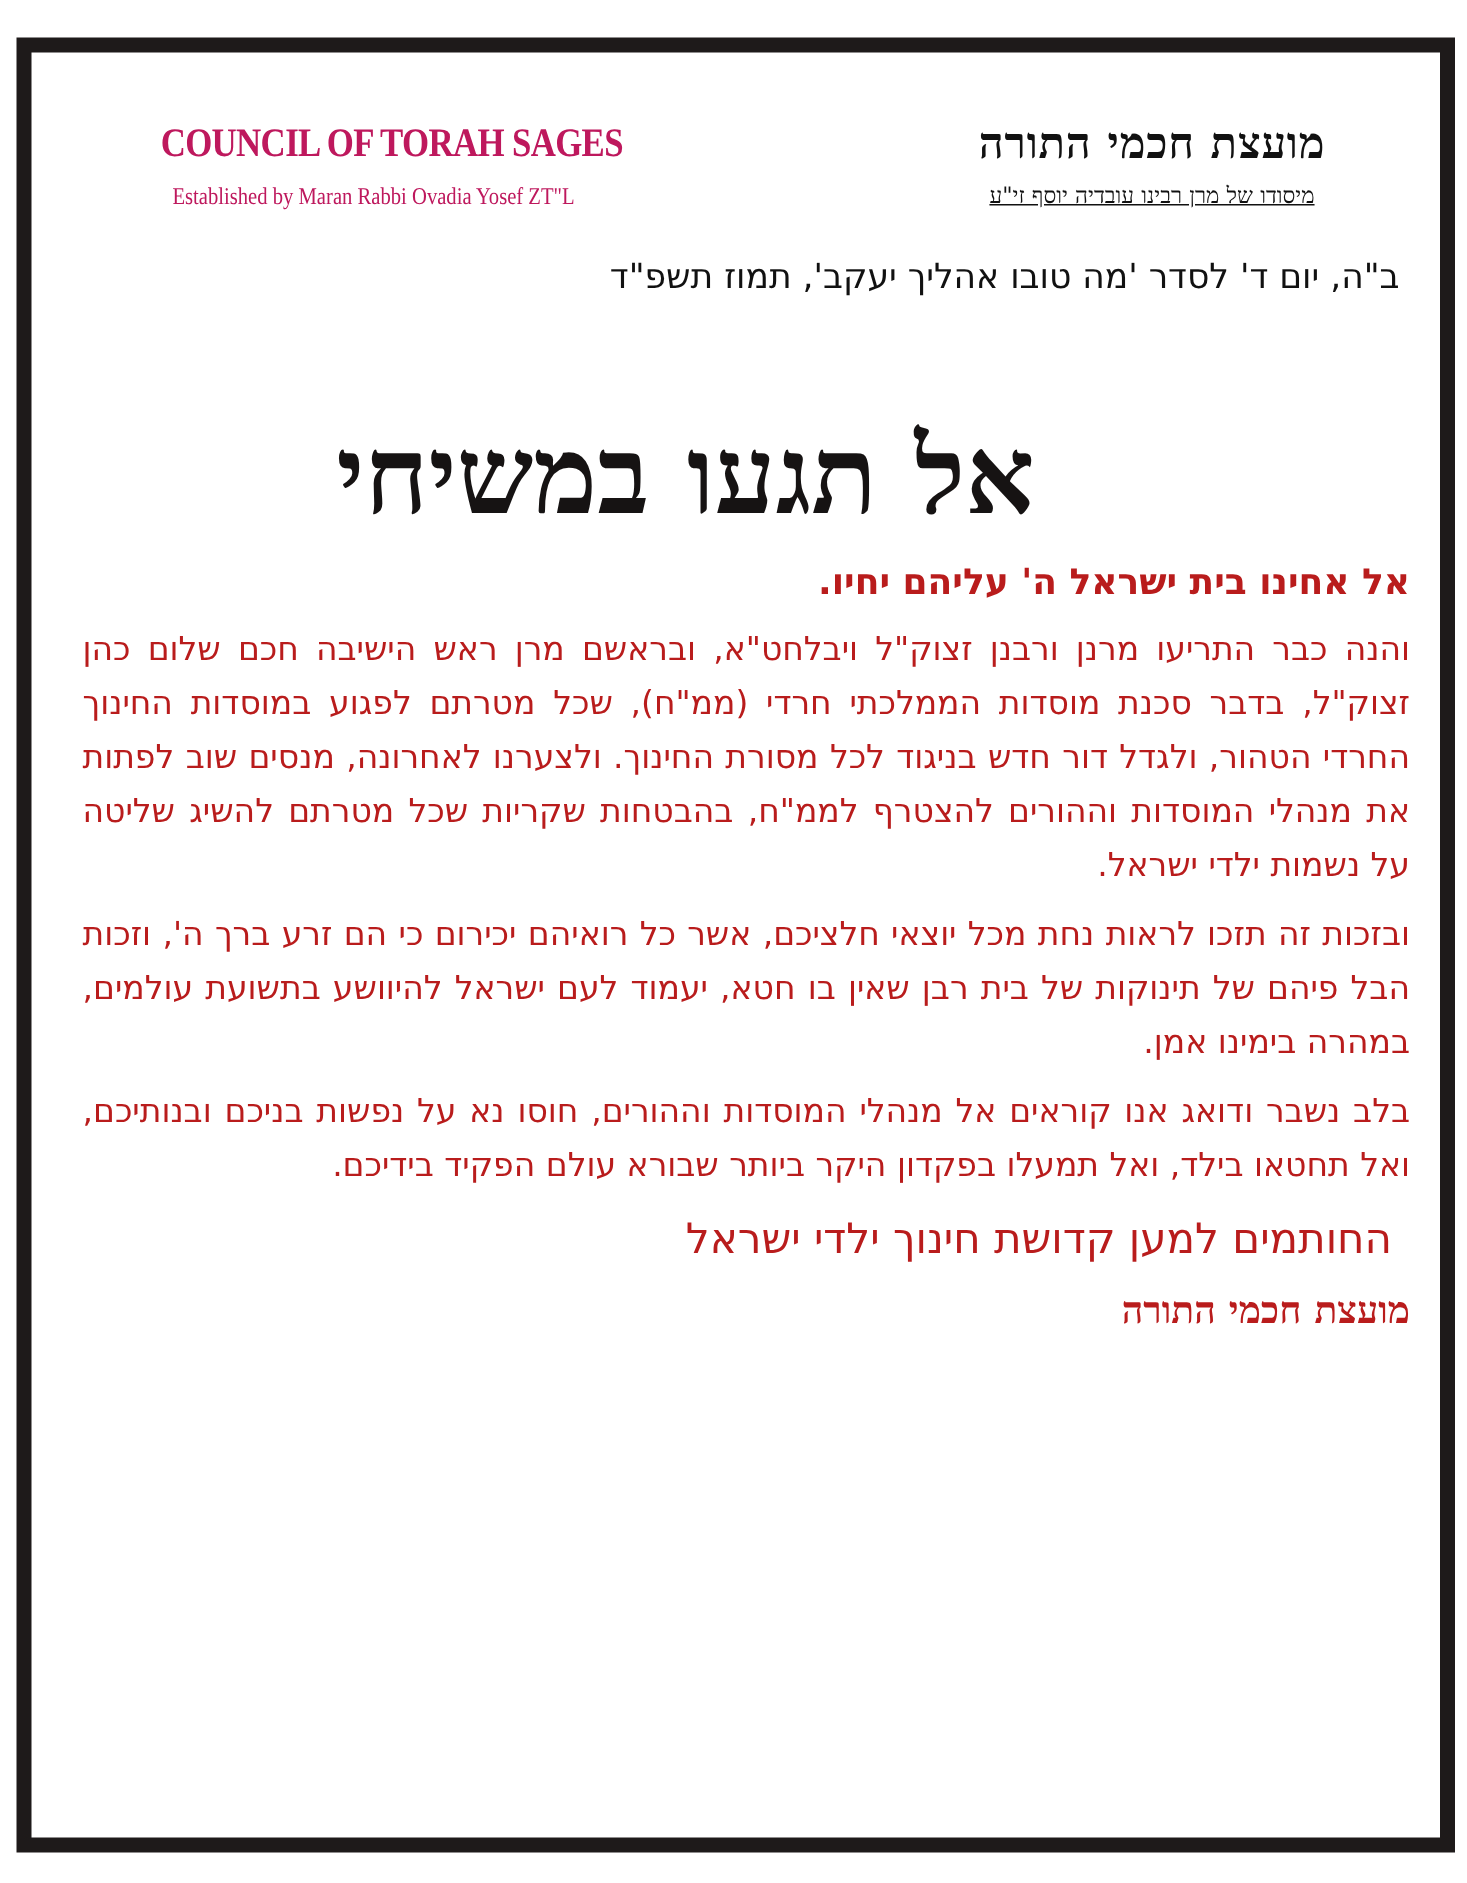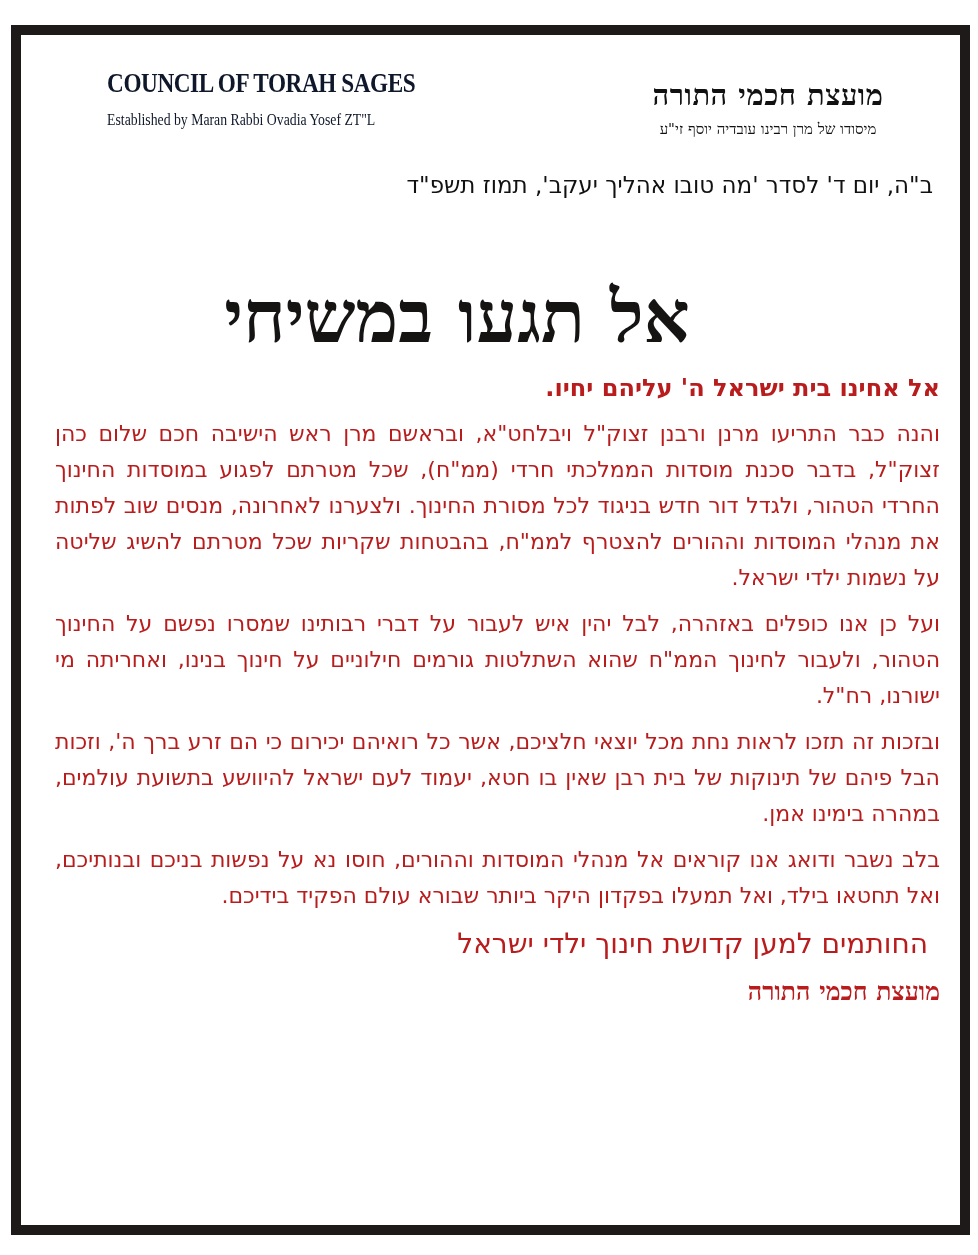--- a/index.html
+++ b/index.html
@@ -2,31 +2,31 @@
 <html><head>
   <meta charset="utf-8">
   <style>
     html, body { margin: 0; padding: 0; background: #ffffff; }
     body { width: 978px; height: 1255px; position: relative; overflow: hidden; }
     .frame {
       position: absolute; left: 11px; top: 25px; width: 939px; height: 1190px;
       border: 10px solid #1e1a1a; background: #ffffff;
     }
     .header-en {
-      position: absolute; left: 84px; top: 68px; width: 330px; text-align: left;
-      font-family: "Liberation Serif", serif; color: #0f172a;
+      position: absolute; left: 84px; top: 80px; width: 330px; text-align: center;
+      font-family: "Liberation Serif", serif; color: #be185d;
     }
     .header-en .org { font-size: 27px; font-weight: bold; letter-spacing: -0.5px; transform: scaleX(0.86); transform-origin: center; white-space: nowrap; }
     .header-en .sub { font-size: 16px; margin-top: 12px; transform: scaleX(0.86); transform-origin: center; white-space: nowrap; }
     .header-he {
       position: absolute; right: 45px; top: 78px; width: 330px; text-align: center;
       direction: rtl; font-family: "DejaVu Serif", serif; color: #111;
     }
     .header-he .org { font-size: 29px; font-weight: bold; letter-spacing: 0.5px; }
-    .header-he .sub { font-size: 15px; margin-top: 8px; }
+    .header-he .sub { font-size: 15px; margin-top: 8px; text-decoration: underline; }
     .dateline {
       position: absolute; right: 45px; top: 172px; direction: rtl;
       font-family: "DejaVu Sans", sans-serif; font-size: 23px; color: #111; white-space: nowrap;
     }
     .headline {
       position: absolute; left: 0; top: 272px; width: 914px; text-align: center; direction: rtl;
       font-family: "DejaVu Serif", serif; font-weight: bold; font-size: 72px; color: #161313; line-height: 90px;
     }
     .body {
       position: absolute; left: 55px; top: 370px; width: 885px; direction: rtl;
@@ -52,18 +52,17 @@
   <div class="sub">מיסודו של מרן רבינו עובדיה יוסף זי"ע</div>
 </div>
 
 <div class="dateline">ב"ה, יום ד' לסדר 'מה טובו אהליך יעקב', תמוז תשפ"ד</div>
 
 <div class="headline">אל תגעו במשיחי</div>
 
 <div class="body">
   <p class="salutation">אל אחינו בית ישראל ה' עליהם יחיו.</p>
   <p class="para">והנה כבר התריעו מרנן ורבנן זצוק"ל ויבלחט"א, ובראשם מרן ראש הישיבה חכם שלום כהן זצוק"ל, בדבר סכנת מוסדות הממלכתי חרדי (ממ"ח), שכל מטרתם לפגוע במוסדות החינוך החרדי הטהור, ולגדל דור חדש בניגוד לכל מסורת החינוך. ולצערנו לאחרונה, מנסים שוב לפתות את מנהלי המוסדות וההורים להצטרף לממ"ח, בהבטחות שקריות שכל מטרתם להשיג שליטה על נשמות ילדי ישראל.</p>
-  <p class="para">ועל כן אנו כופלים באזהרה, לבל יהין איש לעבור על דברי רבותינו שמסרו נפשם על החינוך הטהור, ולעבור לחינוך הממ"ח שהוא השתלטות גורמים חילוניים על חינוך בנינו, ואחריתה מי ישורנו, רח"ל.</p>
   <p class="para">ובזכות זה תזכו לראות נחת מכל יוצאי חלציכם, אשר כל רואיהם יכירום כי הם זרע ברך ה', וזכות הבל פיהם של תינוקות של בית רבן שאין בו חטא, יעמוד לעם ישראל להיוושע בתשועת עולמים, במהרה בימינו אמן.</p>
   <p class="para">בלב נשבר ודואג אנו קוראים אל מנהלי המוסדות וההורים, חוסו נא על נפשות בניכם ובנותיכם, ואל תחטאו בילד, ואל תמעלו בפקדון היקר ביותר שבורא עולם הפקיד בידיכם.</p>
   <p class="sig-line">החותמים למען קדושת חינוך ילדי ישראל</p>
   <p class="sig-org">מועצת חכמי התורה</p>
 </div>
 
 </body></html>

